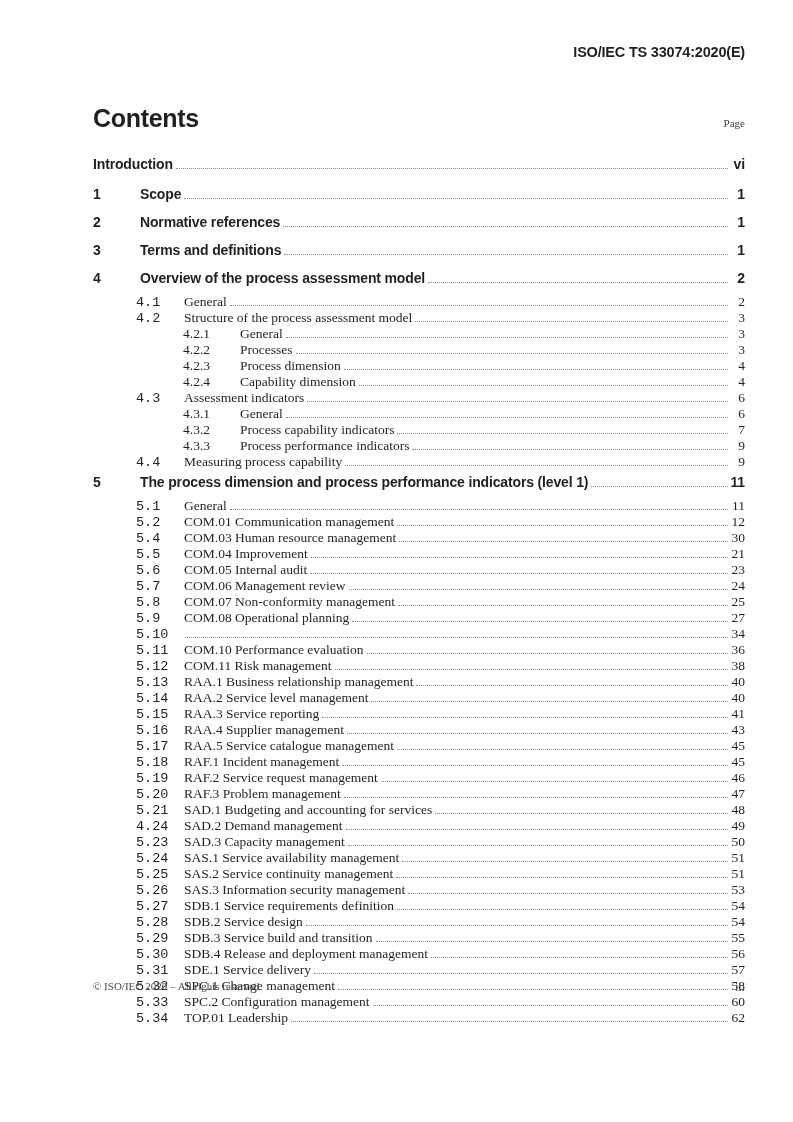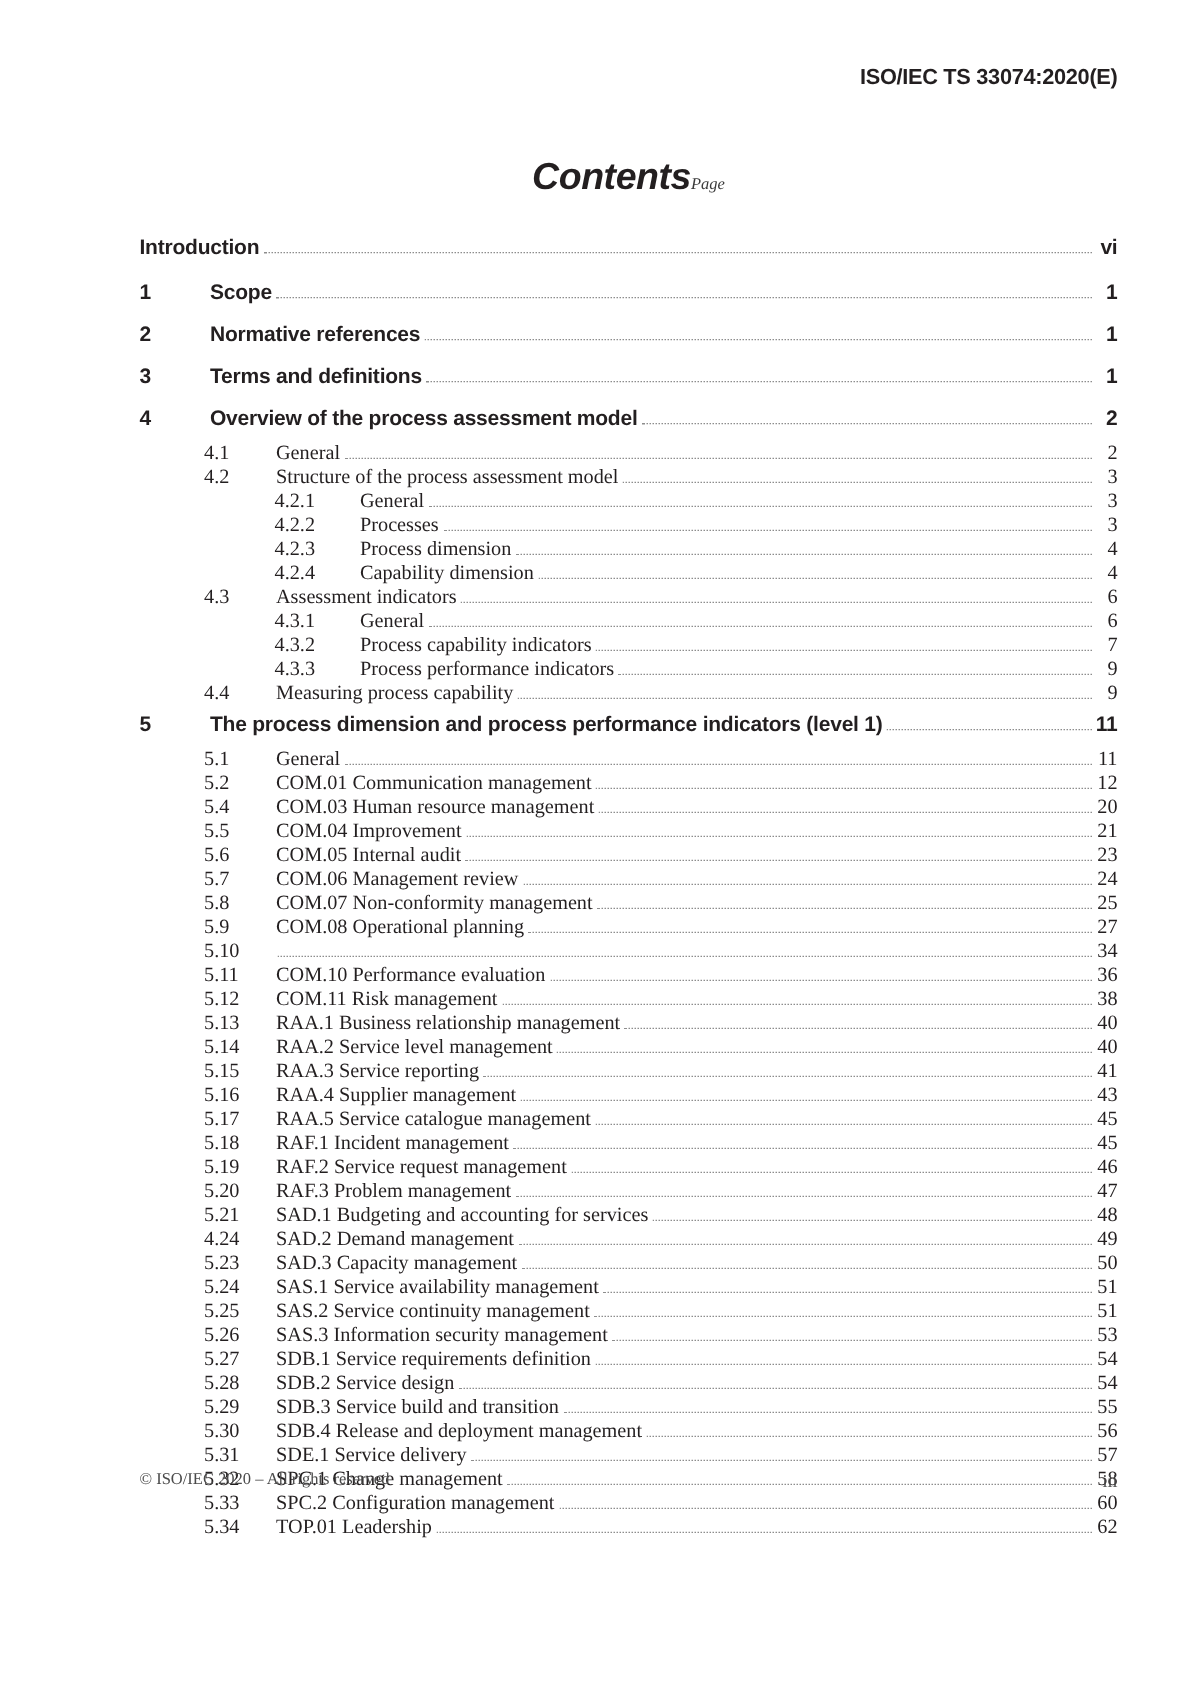--- a/index.html
+++ b/index.html
@@ -37,22 +37,21 @@
   }
 
   
   .contents-row {
     position: absolute;
     top: 104px;
     left: 93px;
     width: 652px;
     display: flex;
     align-items: baseline;
-    justify-content: center;
-    font-style: italic;
+    justify-content: space-between;
   }
   .contents-title {
     font-family: "Liberation Sans", sans-serif;
     font-weight: bold;
     font-size: 25px;
     letter-spacing: -0.3px;
     color: #231f20;
   }
   .page-label {
     font-family: "Liberation Serif", serif;
@@ -129,21 +128,21 @@
   .lvl-1 .toc-pageno { min-width: 14px; }
   .lvl-1 .toc-leader { margin-bottom: 2px; }
 
   
   .lvl-2 {
     height: 16px;
     font-family: "Liberation Serif", serif;
     font-weight: normal;
     font-size: 13.5px;
   }
-  .lvl-2 .toc-num { width: 48px; margin-left: 43px; }
+  .lvl-2 .toc-num { width: 48px; margin-left: 43px; font-family: Liberation Mono, monospace; }
   .lvl-2 .toc-pageno { min-width: 14px; }
   .lvl-2 .toc-leader { margin-bottom: 3px; }
 
   
   .lvl-3 {
     height: 16px;
     font-family: "Liberation Serif", serif;
     font-weight: normal;
     font-size: 13.5px;
   }
@@ -296,21 +295,21 @@
       <div class="toc-entry lvl-2">
         <span class="toc-num">5.2</span>
         <span class="toc-text">COM.01 Communication management</span>
         <span class="toc-leader"></span>
         <span class="toc-pageno">12</span>
       </div>
       <div class="toc-entry lvl-2">
         <span class="toc-num">5.4</span>
         <span class="toc-text">COM.03 Human resource management</span>
         <span class="toc-leader"></span>
-        <span class="toc-pageno">20</span>
+        <span class="toc-pageno">30</span>
       </div>
       <div class="toc-entry lvl-2">
         <span class="toc-num">5.5</span>
         <span class="toc-text">COM.04 Improvement</span>
         <span class="toc-leader"></span>
         <span class="toc-pageno">21</span>
       </div>
       <div class="toc-entry lvl-2">
         <span class="toc-num">5.6</span>
         <span class="toc-text">COM.05 Internal audit</span>

